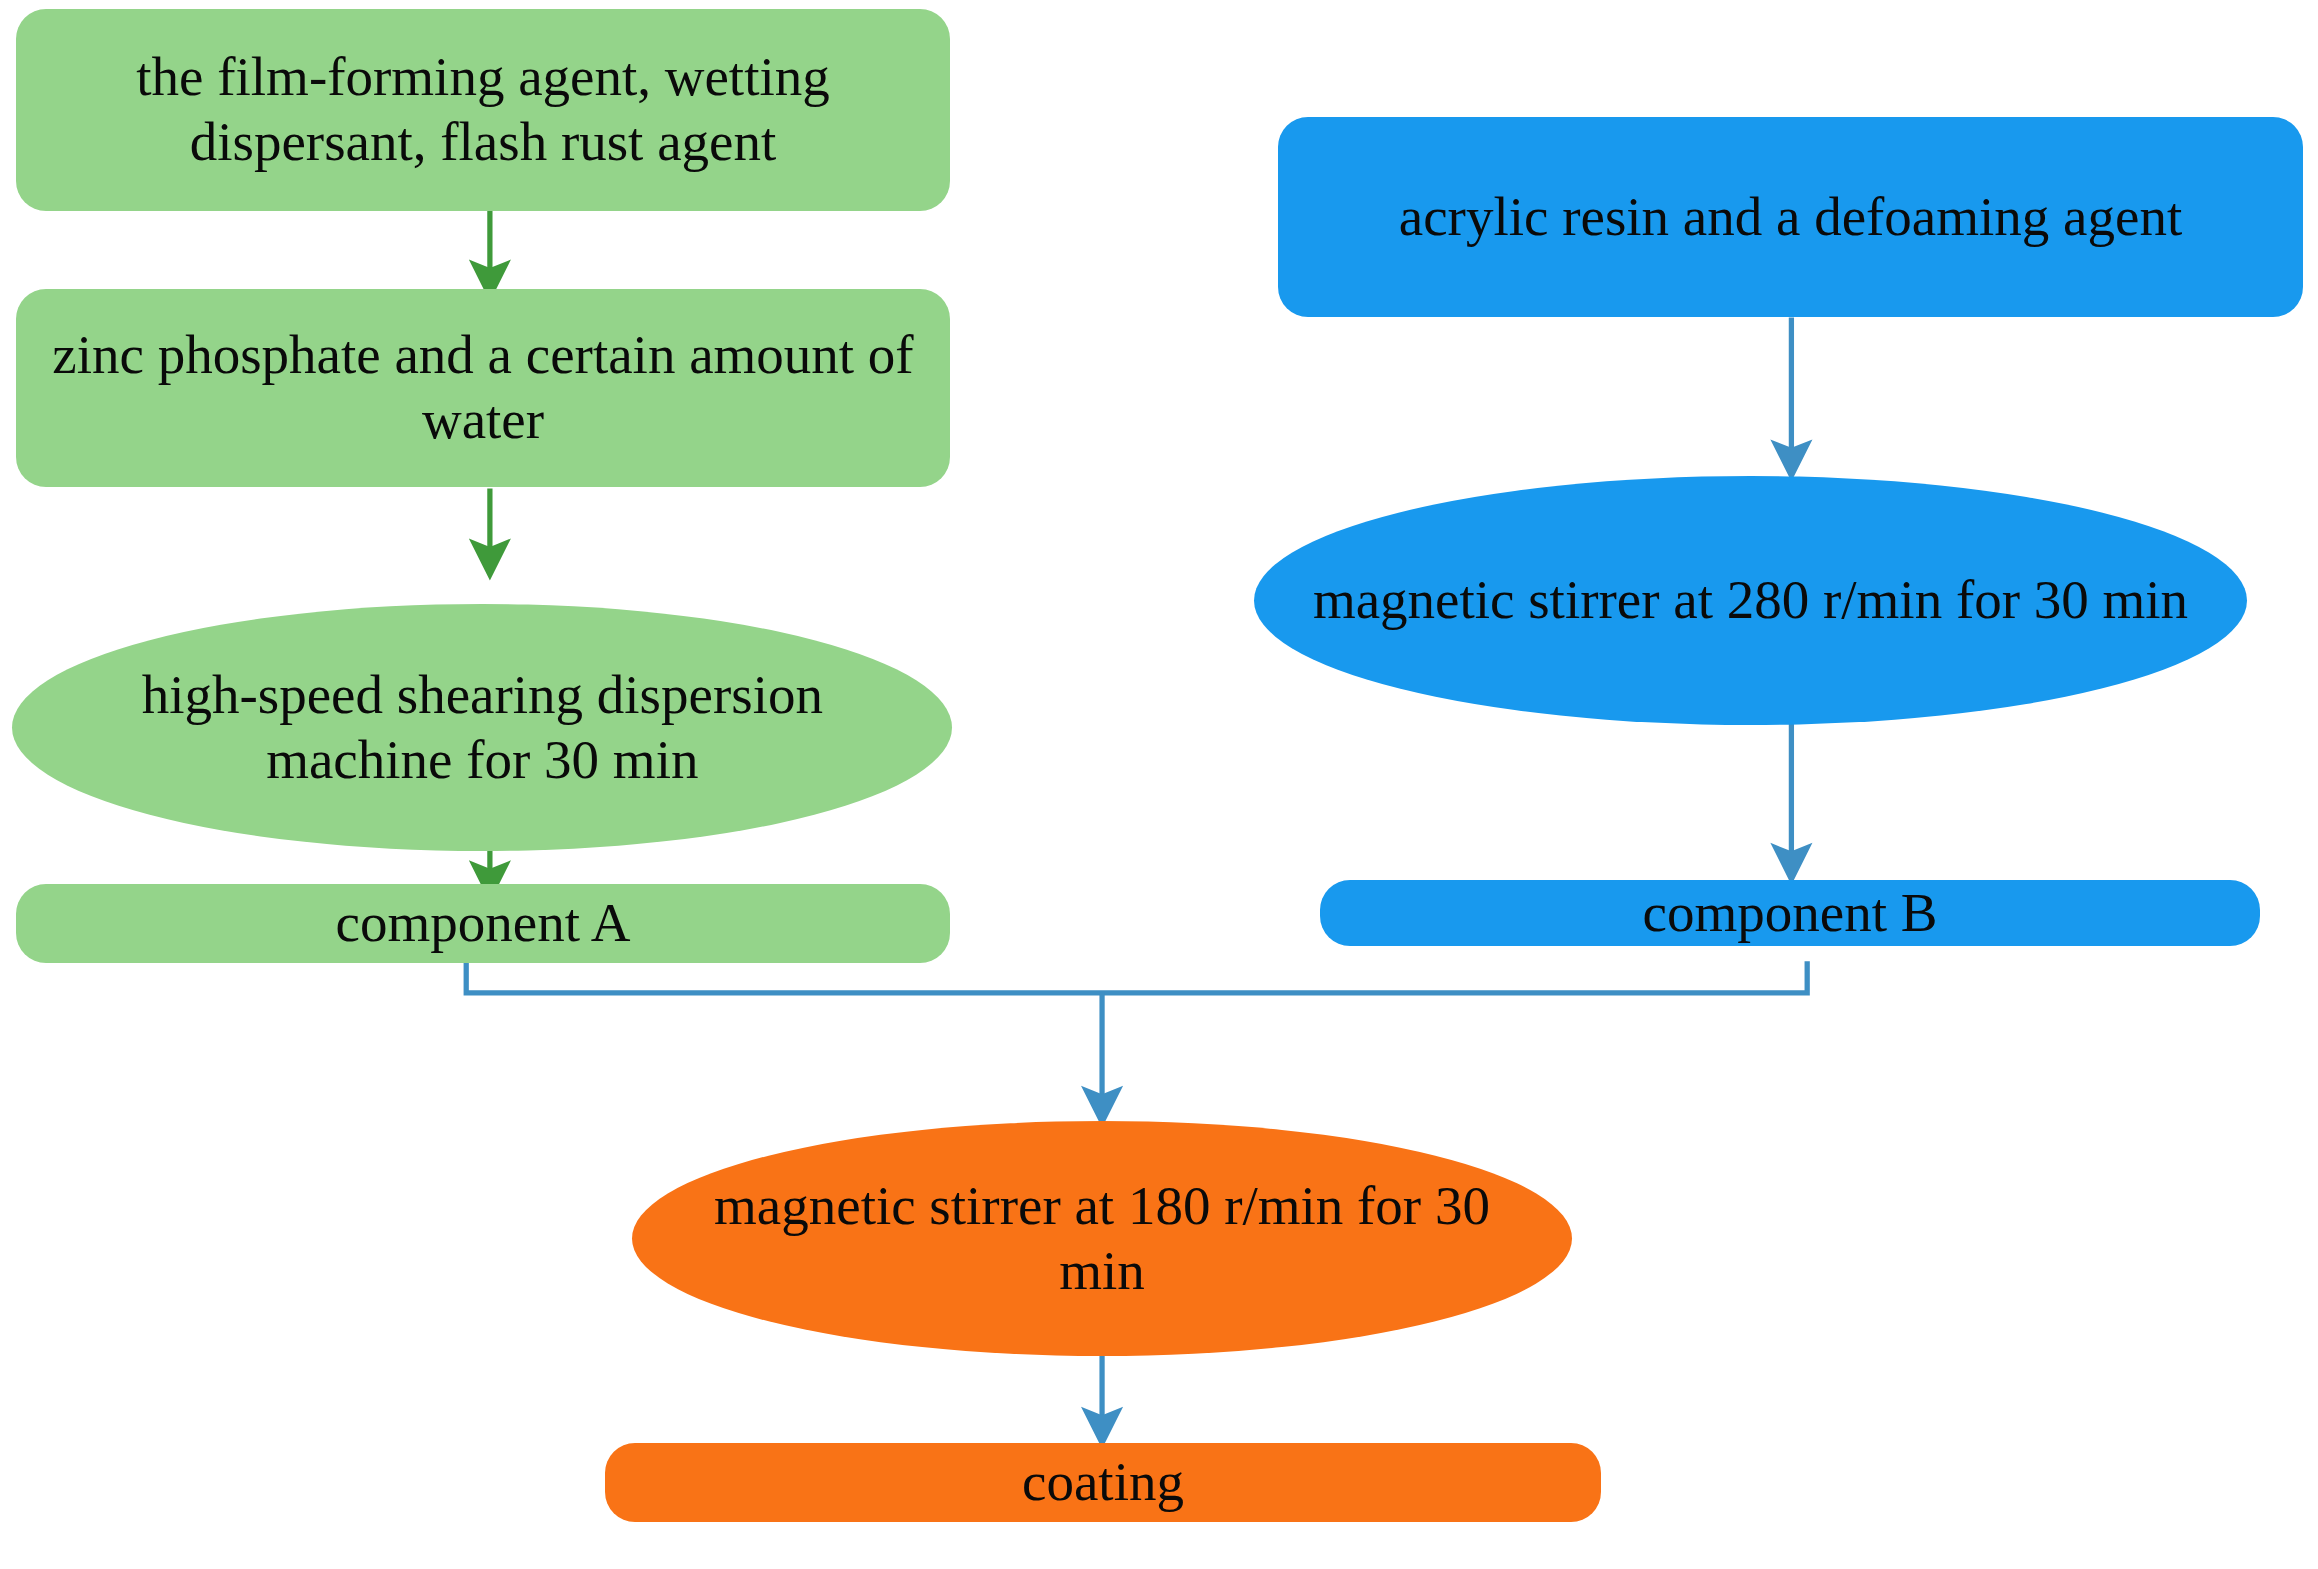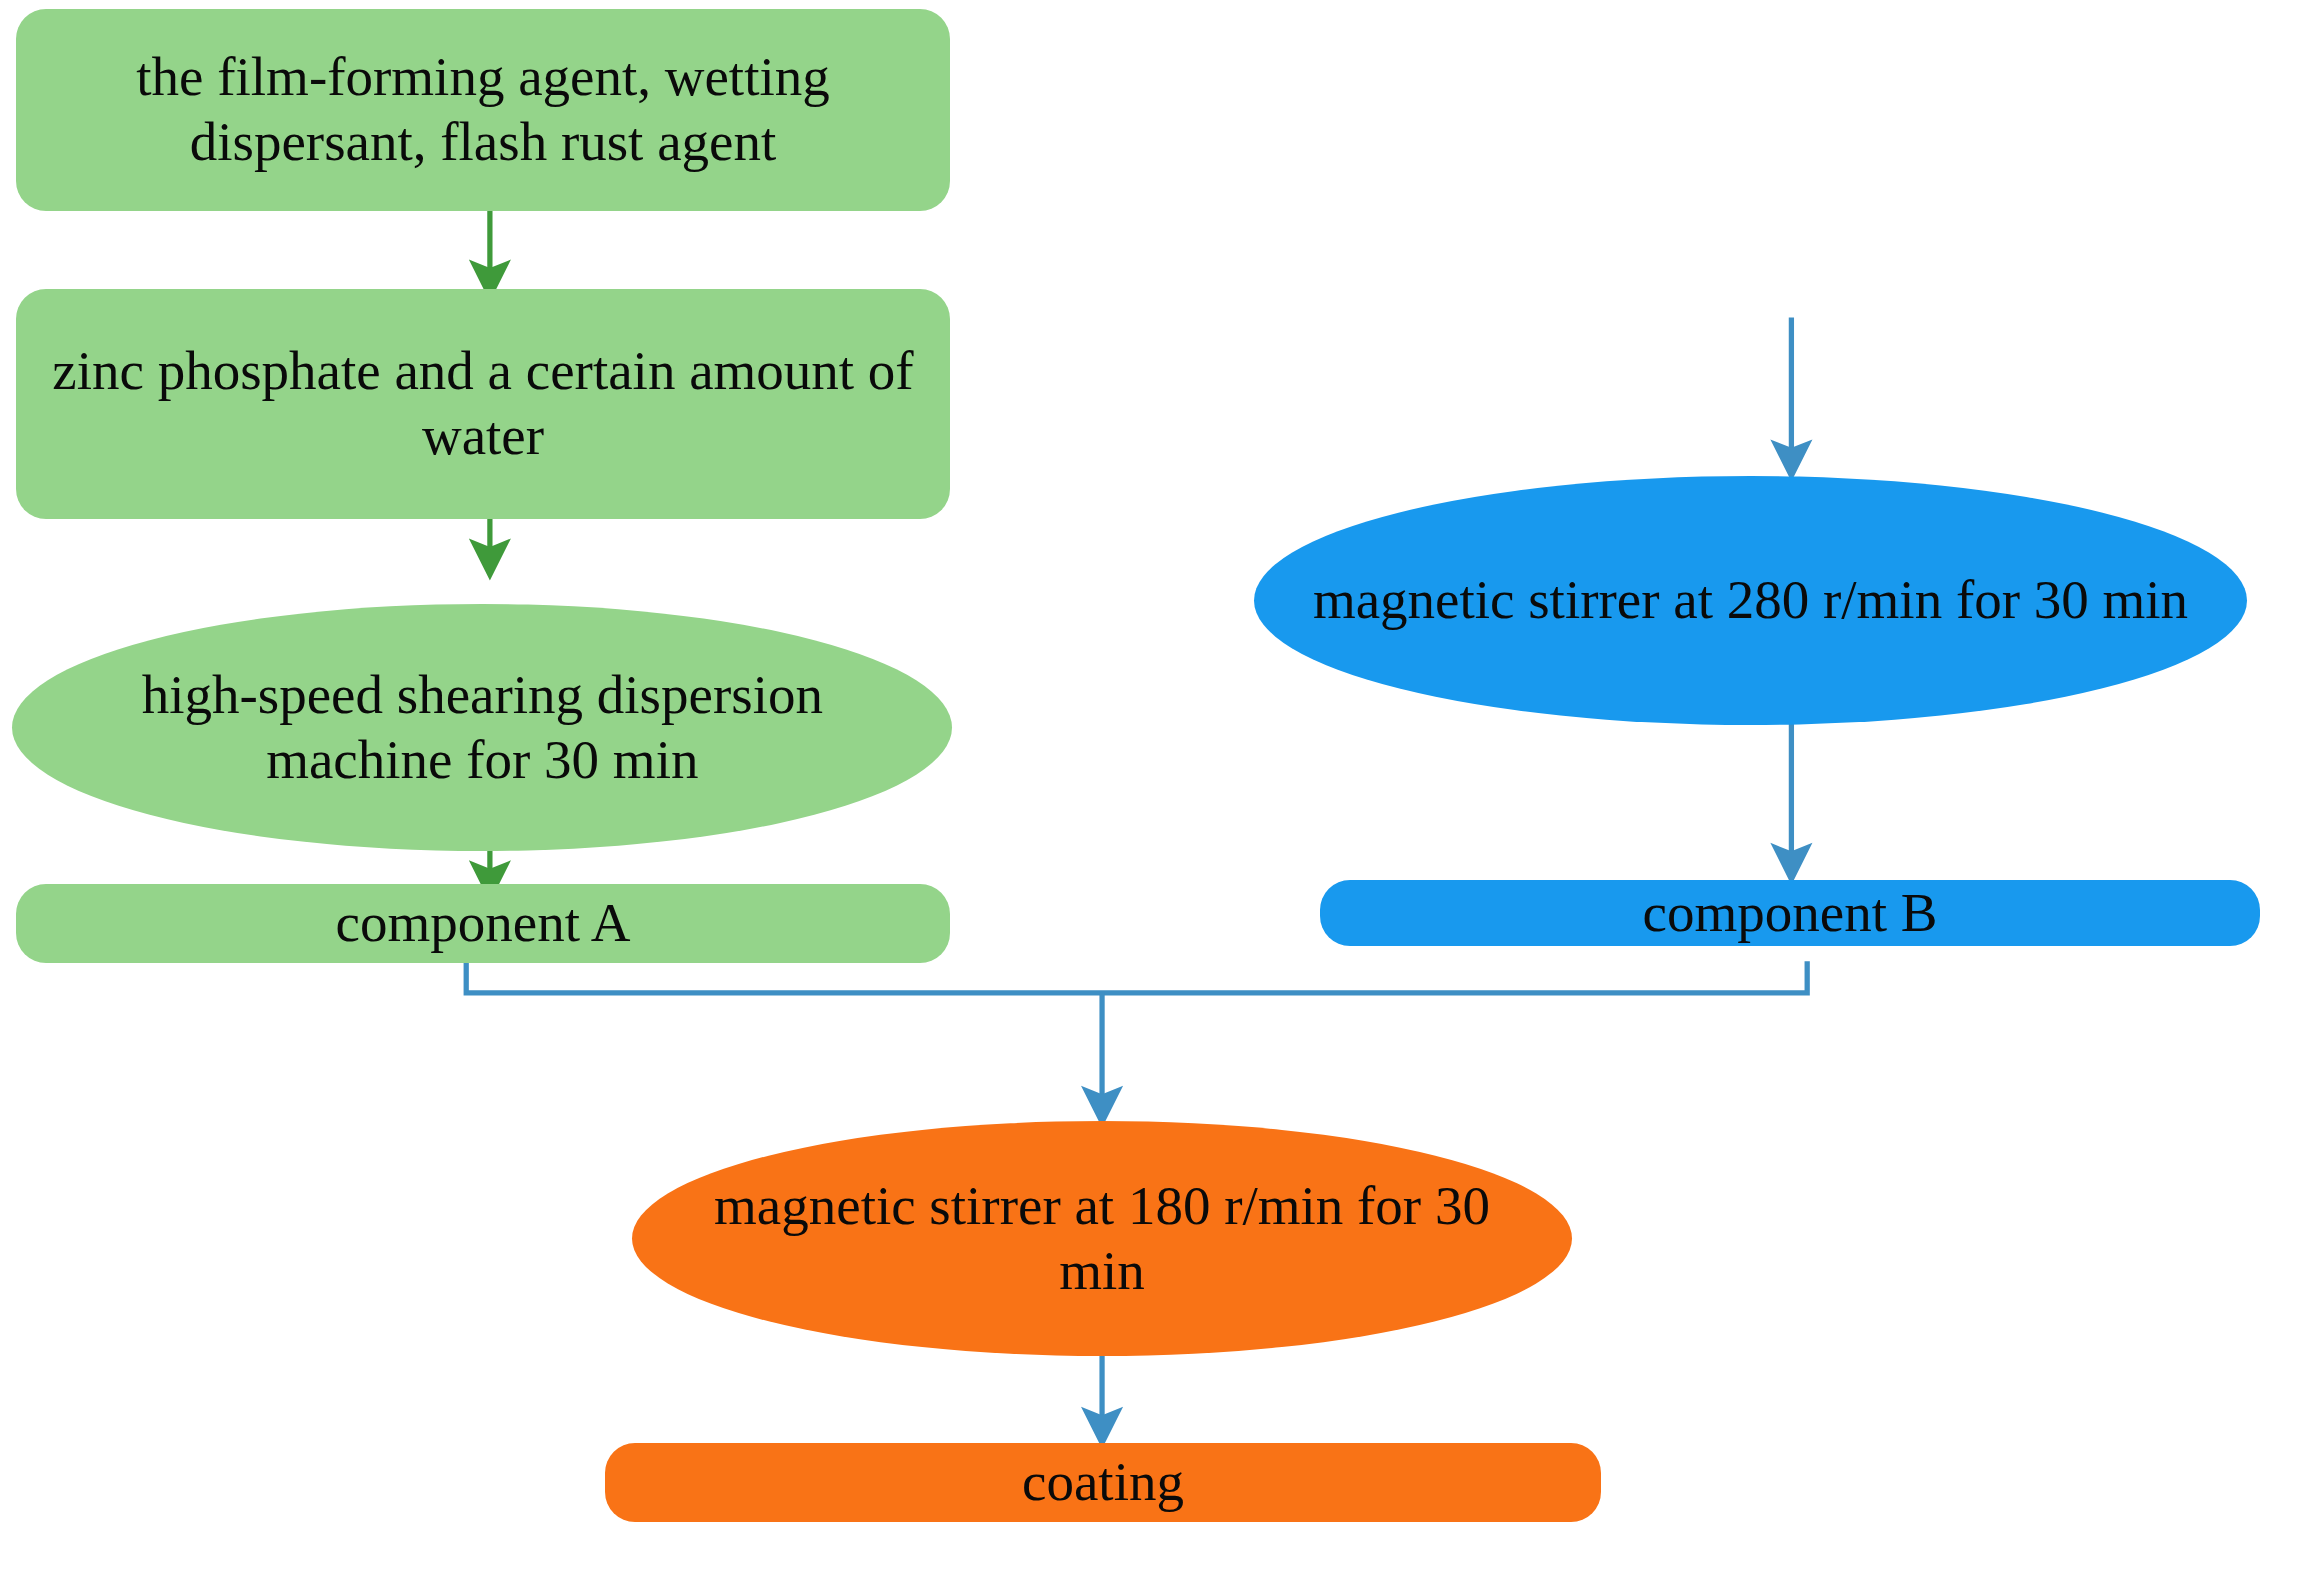--- a/index.html
+++ b/index.html
@@ -77,32 +77,35 @@
     <path d="M531 1096 L531 1132 L2060 1132 L2060 1096" fill="none" stroke="#3E8FC4" stroke-width="6"></path>
     <line x1="1256" y1="1132" x2="1256" y2="1262" stroke="#3E8FC4" stroke-width="6" marker-end="url(#ah-blue)"></line>
 
     <line x1="1256" y1="1545" x2="1256" y2="1628" stroke="#3E8FC4" stroke-width="6" marker-end="url(#ah-blue)"></line>
   </svg>
 
   <div class="node rect green txt-xl" style="left:16px; top:8.8px; width:934px; height:202px;">
     <span>the film-forming agent, wetting dispersant, flash rust agent</span>
   </div>
 
-  <div class="node rect green txt-xl" style="left:16px; top:289px; width:934px; height:230px;">
+  <div class="node rect green txt-xl" style="left:16px; top:289px; width:934px; height:198px;">
     <span>zinc phosphate and a certain amount of water</span>
   </div>
 
   <div class="node ellipse green txt-xl" style="left:12.3px; top:604px; width:940px; height:247px;align-items:center;">
     <span>high-speed shearing dispersion machine for 30 min</span>
   </div>
 
   <div class="node rect green txt-xl" style="left:16px; top:884px; width:934px; height:79px;">
     <span>component A</span>
   </div>
 
+  <div class="node rect blue txt-xl" style="left:1278px; top:117px; width:1025px; height:200px;">
+    <span>acrylic resin and a defoaming agent</span>
+  </div>
 
   <div class="node ellipse blue txt-xl" style="left:1254px; top:476px; width:993px; height:249px;">
     <span>magnetic stirrer at 280 r/min for 30 min</span>
   </div>
 
   <div class="node rect blue txt-xl" style="left:1320px; top:880px; width:940px; height:66px;">
     <span>component B</span>
   </div>
 
   <div class="node ellipse dblue txt-xl" style="left:632px; top:1121px; width:940px; height:235px;">

